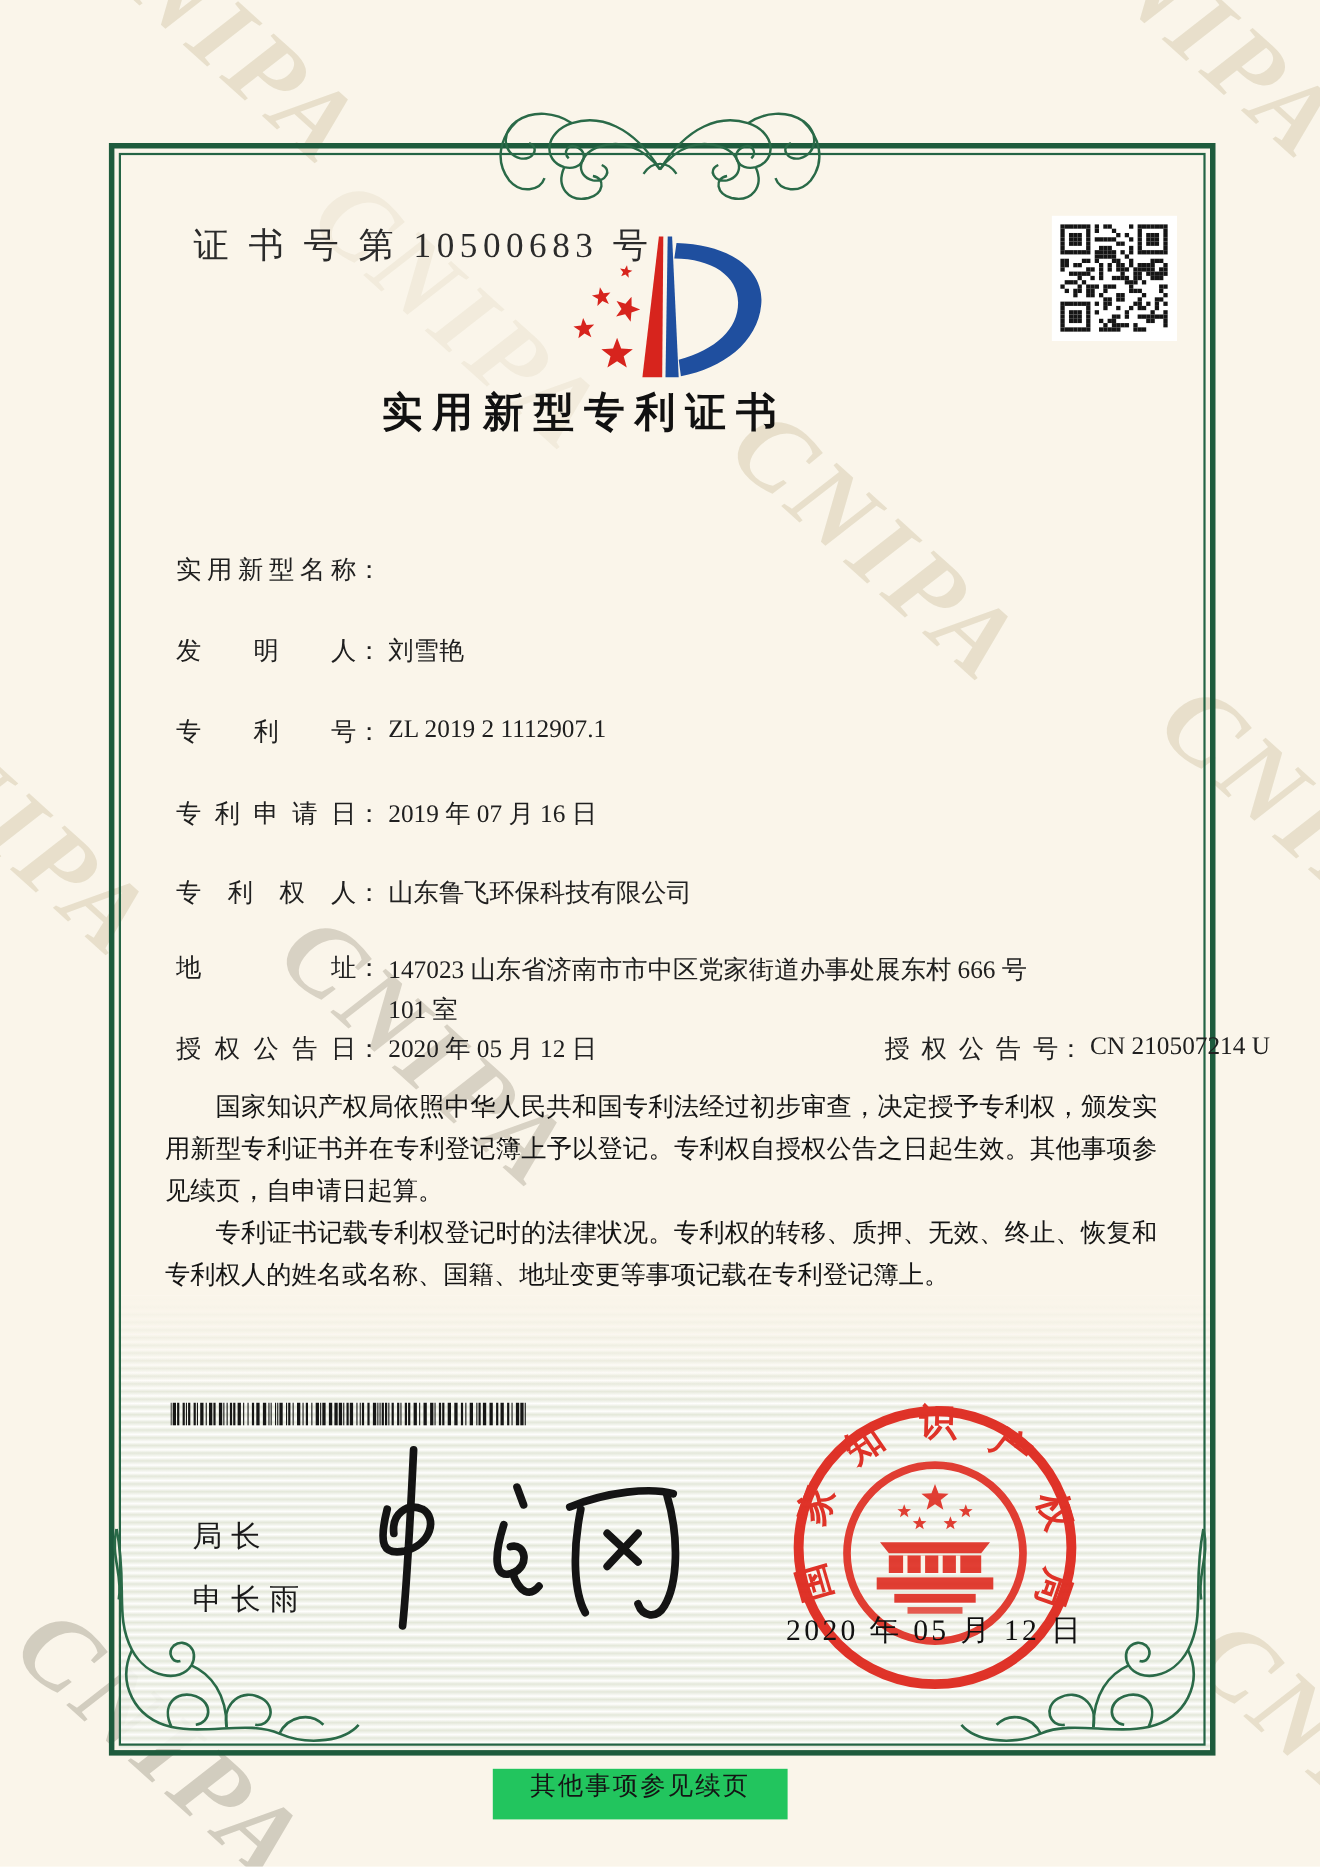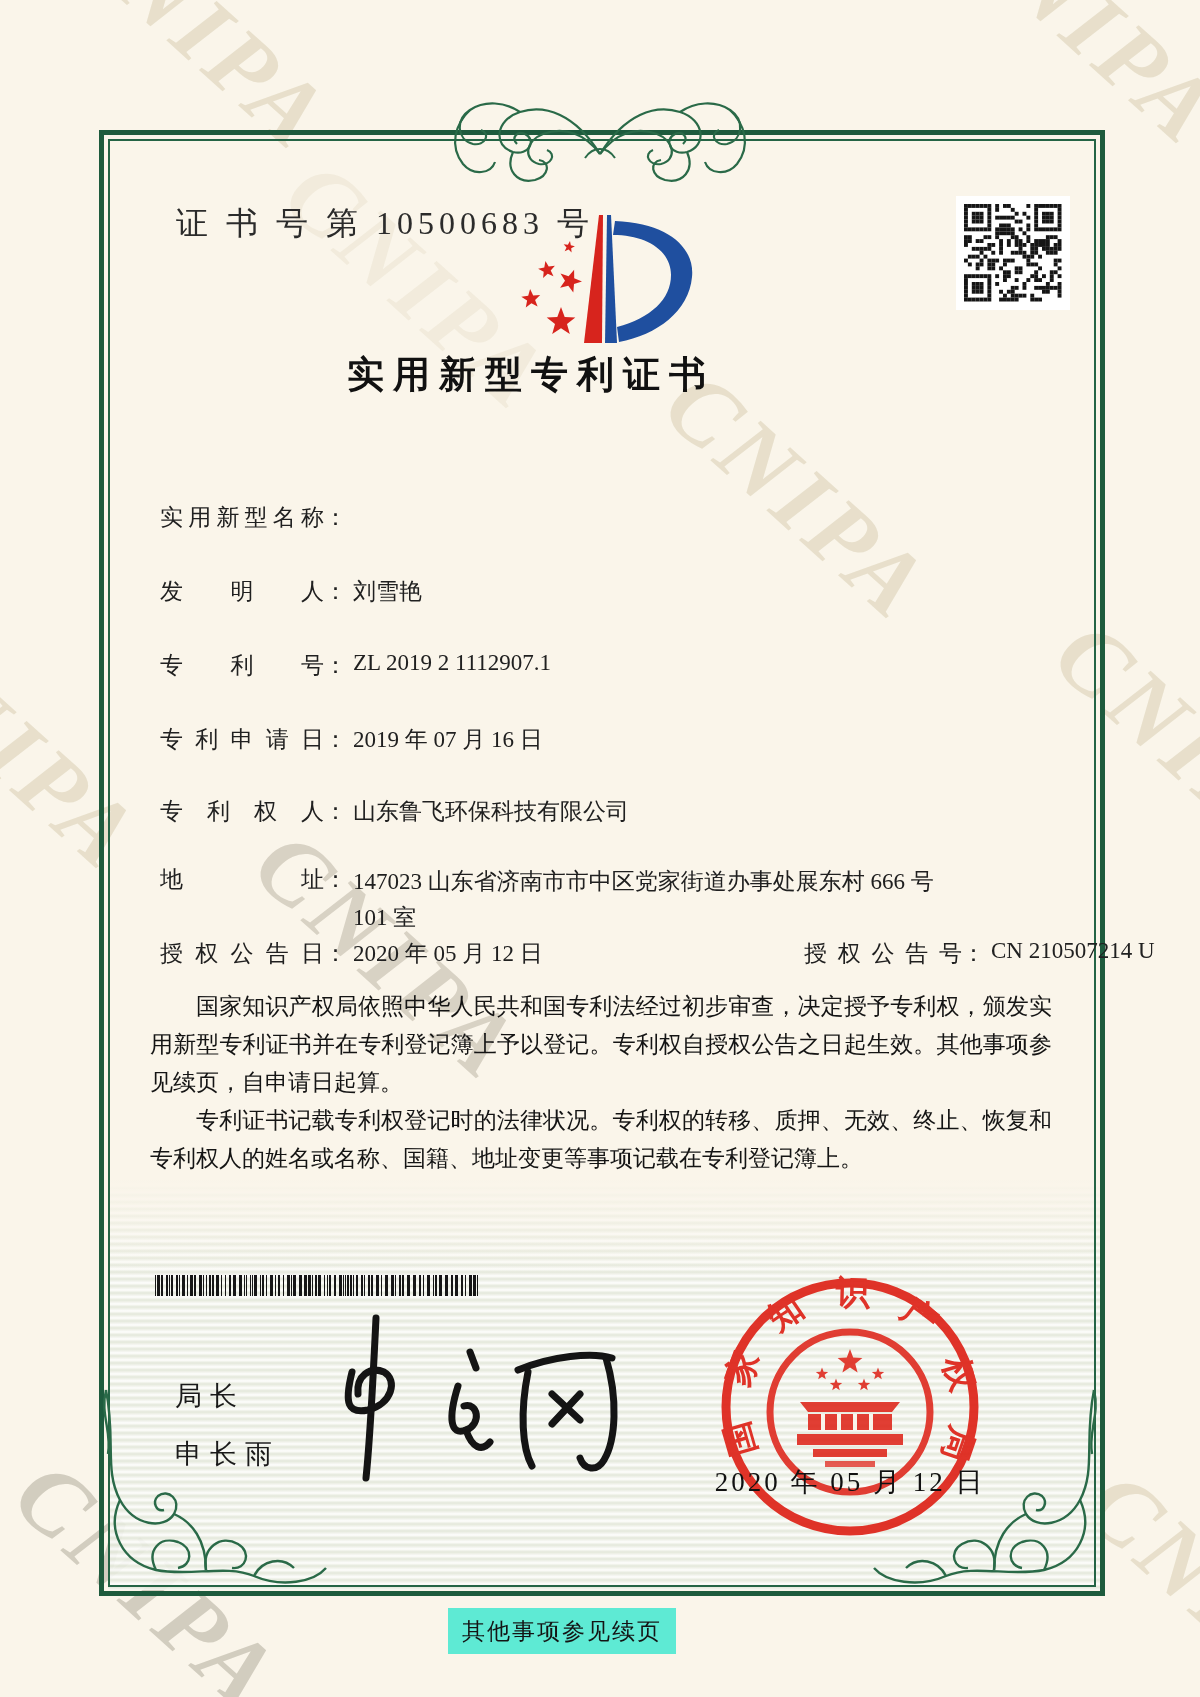--- a/index.html
+++ b/index.html
@@ -61,22 +61,22 @@
   .seal-svg{position:absolute;left:705px;top:1262px;opacity:.92;}
   .seal-date{
     position:absolute;left:700px;top:1464px;width:300px;text-align:center;
     font-size:27px;letter-spacing:3px;color:#111;font-weight:500;
   }
   .pagenum{
     position:absolute;left:380px;top:1550px;width:400px;text-align:center;
     font-size:20px;color:#222;letter-spacing:2px;
   }
   .note-strip{
-    position:absolute;left:448px;top:1608px;width:228px;height:46px;
-    background:#5eead4;display:flex;align-items:center;justify-content:center;
+    position:absolute;left:448px;top:1608px;width:268px;height:46px;
+    background:#22c55e;display:flex;align-items:flex-start;justify-content:center;
   }
   .note-text{font-size:23px;letter-spacing:2px;color:#141414;font-weight:500;}
   .flourish{position:absolute;pointer-events:none;}
   svg text{font-family:"Liberation Serif","DejaVu Serif",serif;}
 </style>
 </head>
 <body>
 
 <div class="page">
 

